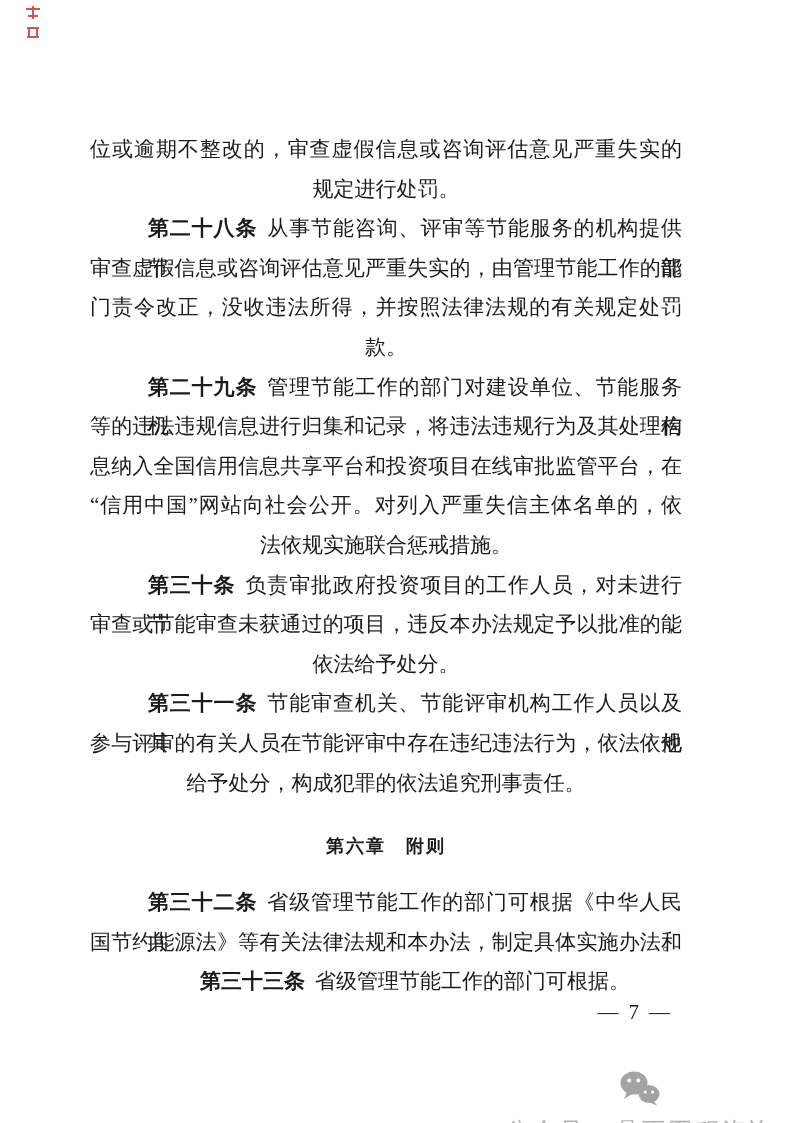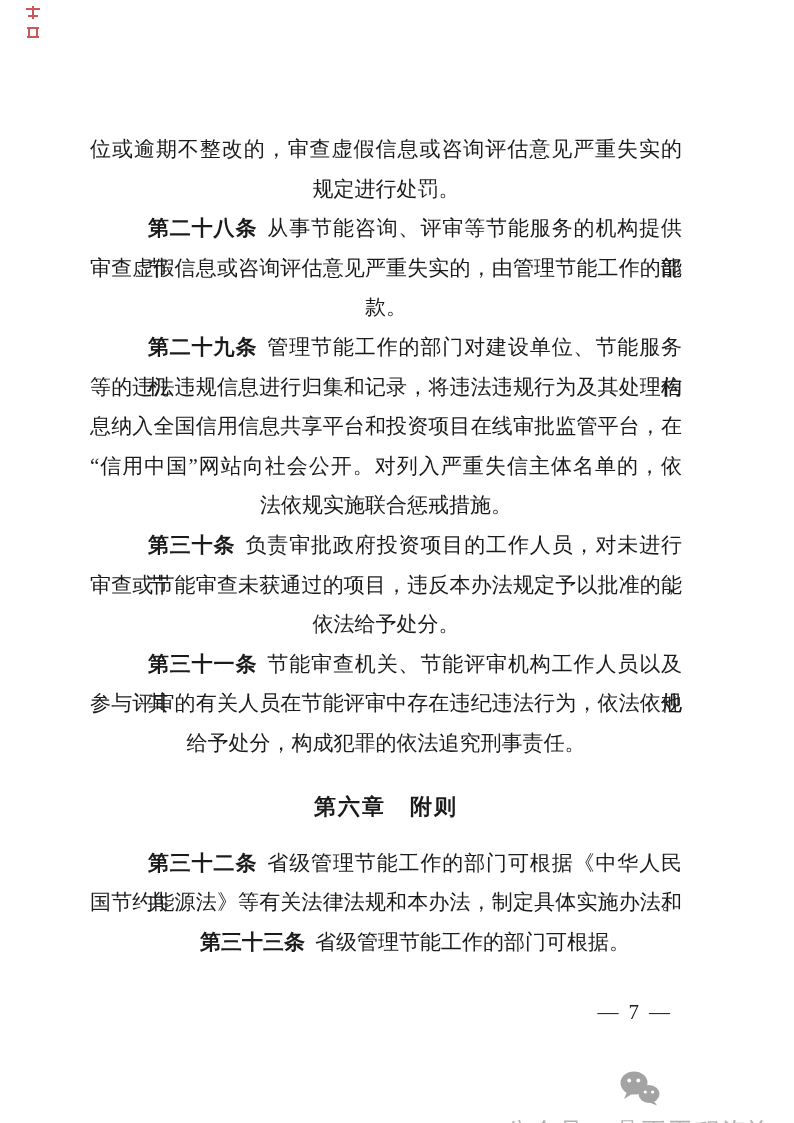--- a/index.html
+++ b/index.html
@@ -55,21 +55,21 @@
     margin-right: 10px;
   }
   .line.heading {
     height: 42px;
     line-height: 42px;
     margin-top: 22px;
     margin-bottom: 16px;
     text-align: center;
     text-align-last: center;
     font-weight: bold;
-    font-size: 22px;
+    font-size: 18px;
     letter-spacing: 2px;
     white-space: nowrap;
     padding-left: 0;
   }
 
   
   .page-number {
     position: absolute;
     top: 1000px;
     right: 114px;
@@ -117,20 +117,21 @@
         <line x1="12" y1="3" x2="12" y2="12"></line>
       </g>
     </svg>
   </div>
 
   <div class="doc-body">
       <div class="line j"><span>位或逾期不整改的，审查虚假信息或咨询评估意见严重失实的</span></div>
       <div class="line"><span>规定进行处罚。</span></div>
       <div class="line j indent"><span class="art-num" style="font-weight: bold;">第二十八条</span><span>从事节能咨询、评审等节能服务的机构提供节能</span></div>
       <div class="line j"><span>审查虚假信息或咨询评估意见严重失实的，由管理节能工作的部</span></div>
+      <div class="line j"><span>门责令改正，没收违法所得，并按照法律法规的有关规定处罚</span></div>
       <div class="line"><span>款。</span></div>
       <div class="line j indent"><span class="art-num" style="font-weight: bold;">第二十九条</span><span>管理节能工作的部门对建设单位、节能服务机构</span></div>
       <div class="line j"><span>等的违法违规信息进行归集和记录，将违法违规行为及其处理信</span></div>
       <div class="line j"><span>息纳入全国信用信息共享平台和投资项目在线审批监管平台，在</span></div>
       <div class="line j"><span>“信用中国”网站向社会公开。对列入严重失信主体名单的，依</span></div>
       <div class="line"><span>法依规实施联合惩戒措施。</span></div>
       <div class="line j indent"><span class="art-num" style="font-weight: bold;">第三十条</span><span>负责审批政府投资项目的工作人员，对未进行节能</span></div>
       <div class="line j"><span>审查或节能审查未获通过的项目，违反本办法规定予以批准的，</span></div>
       <div class="line"><span>依法给予处分。</span></div>
       <div class="line j indent"><span class="art-num" style="font-weight: bold;">第三十一条</span><span>节能审查机关、节能评审机构工作人员以及其他</span></div>

